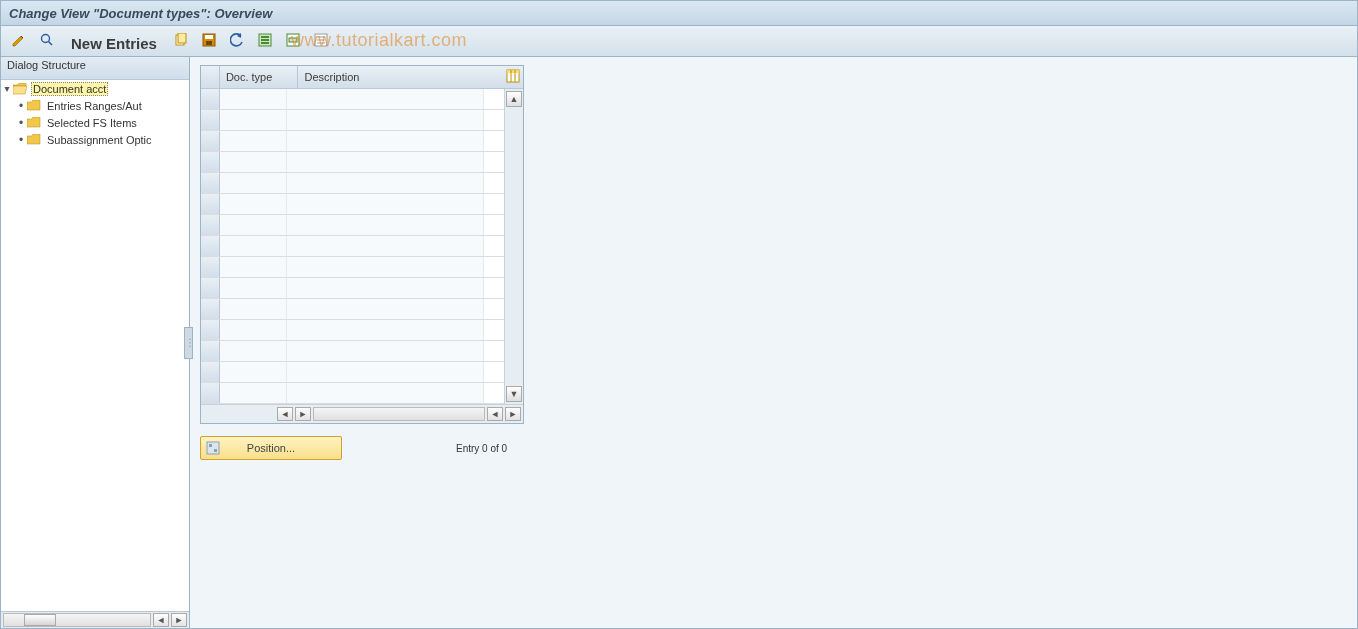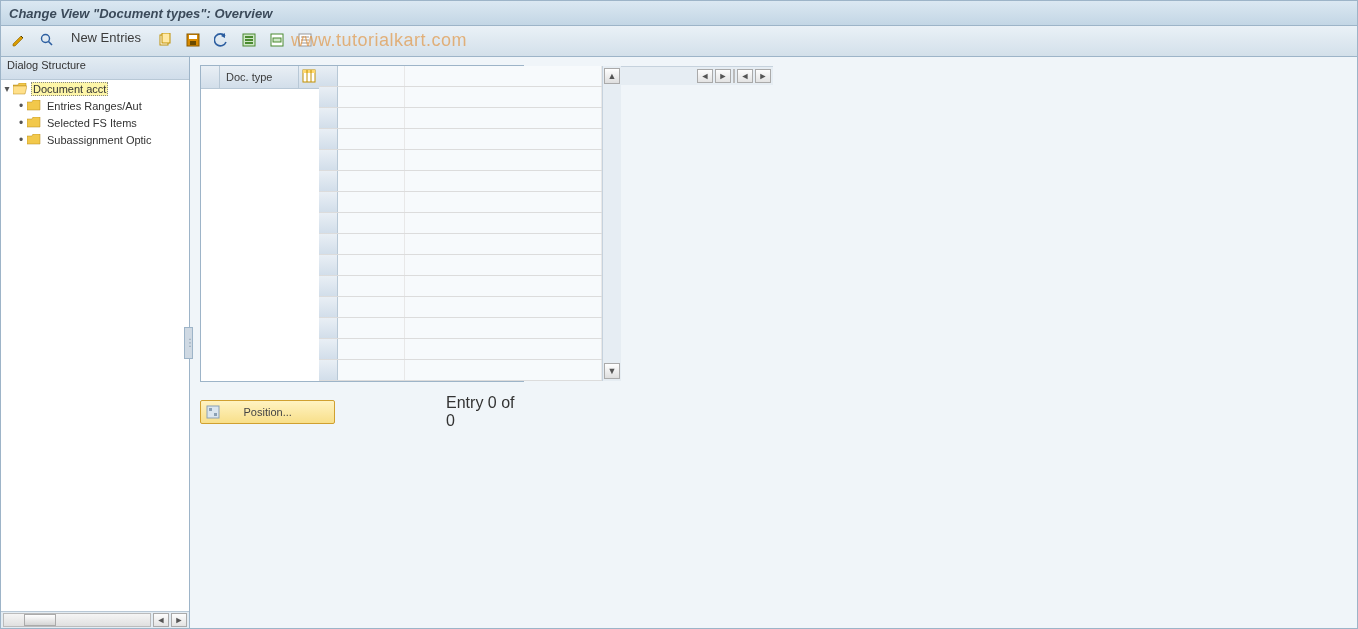--- a/index.html
+++ b/index.html
@@ -53,25 +53,26 @@
     align-items: center;
     justify-content: center;
     border: 1px solid transparent;
     border-radius: 2px;
     cursor: pointer;
   }
   .tb-text-btn {
     padding: 0 8px;
     height: 22px;
     display: flex;
-    align-items: flex-start;
+    align-items: flex-end;
     cursor: pointer;
-    font-size: 13px;
+    font-size: 15px;
     color: #3b3b3b;
     border-radius: 2px;
+    font-weight: bold;
   }
   .watermark {
     position: absolute;
     left: 290px;
     top: 4px;
     font-size: 18px;
     color: #e28a2b;
     opacity: 0.6;
     pointer-events: none;
     letter-spacing: 0.5px;
@@ -214,21 +215,21 @@
   .gap-md { width: 18px; }
   .slash { color:#333; }
   
   .grid-wrap {
     width: 324px;
   }
   .grid {
     border: 1px solid #9db4c8;
     background: #fff;
     display: flex;
-    flex-direction: row;
+    flex-direction: column;
   }
   .grid-header {
     display:flex;
     background: linear-gradient(#e9eff5,#d2deea);
     border-bottom: 1px solid #b8c8d6;
     height: 22px;
   }
   .gh-select-all {
     width: 18px;
     border-right: 1px solid #b8c8d6;
@@ -302,21 +303,21 @@
     display:flex;align-items:center;justify-content:center;
     font-size:11px;color:#444;
     cursor:pointer;
     position:relative;
     border-radius:2px;
   }
   .position-btn .pb-icon{
     position:absolute;left:4px;top:3px;width:16px;height:16px;
     display:flex;align-items:center;justify-content:center;
   }
-  .entry-count{ font-size:16px;color:#333;padding-left:36px; }
+  .entry-count{ font-size:10px;color:#333;padding-left:36px; }
 </style>
 </head>
 <body>
 
 <div class="app">
 
   <div class="title-bar">
     <span>Change View "Document types": Overview</span>
   </div>
 
@@ -458,20 +459,21 @@
     </div>
 
     <div class="content">
 
 
       <div class="grid-wrap">
         <div class="grid">
           <div class="grid-header">
             <div class="gh-select-all"></div>
             <div class="gh-col" style="width:66px">Doc. type</div>
+            <div class="gh-col" style="width:194px;border-right:none">Description</div>
             <div class="gh-conf">
               <span>
                 <svg width="14" height="14">
                     <rect x="1" y="1" width="12" height="12" fill="#fff" stroke="#c29000"></rect>
                     <rect x="1" y="1" width="12" height="3" fill="#ffd970"></rect>
                     <line x1="5" y1="1" x2="5" y2="13" stroke="#c29000"></line>
                     <line x1="9" y1="1" x2="9" y2="13" stroke="#c29000"></line>
                   </svg>
               </span>
             </div>

